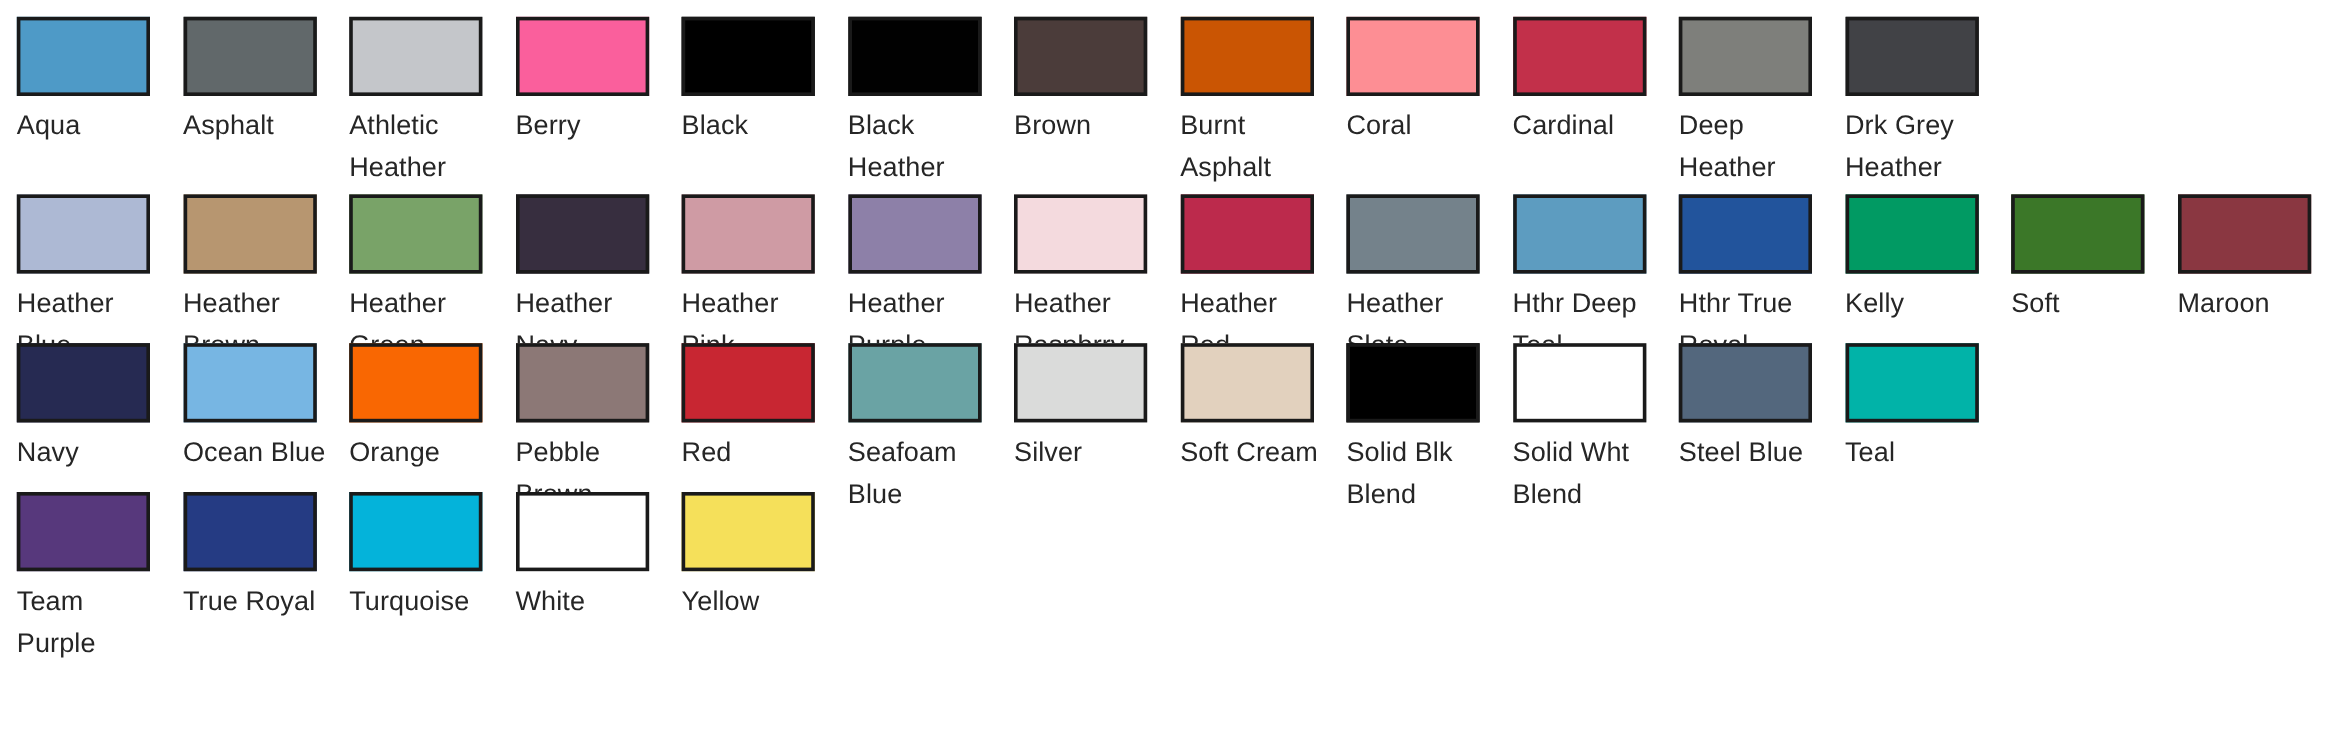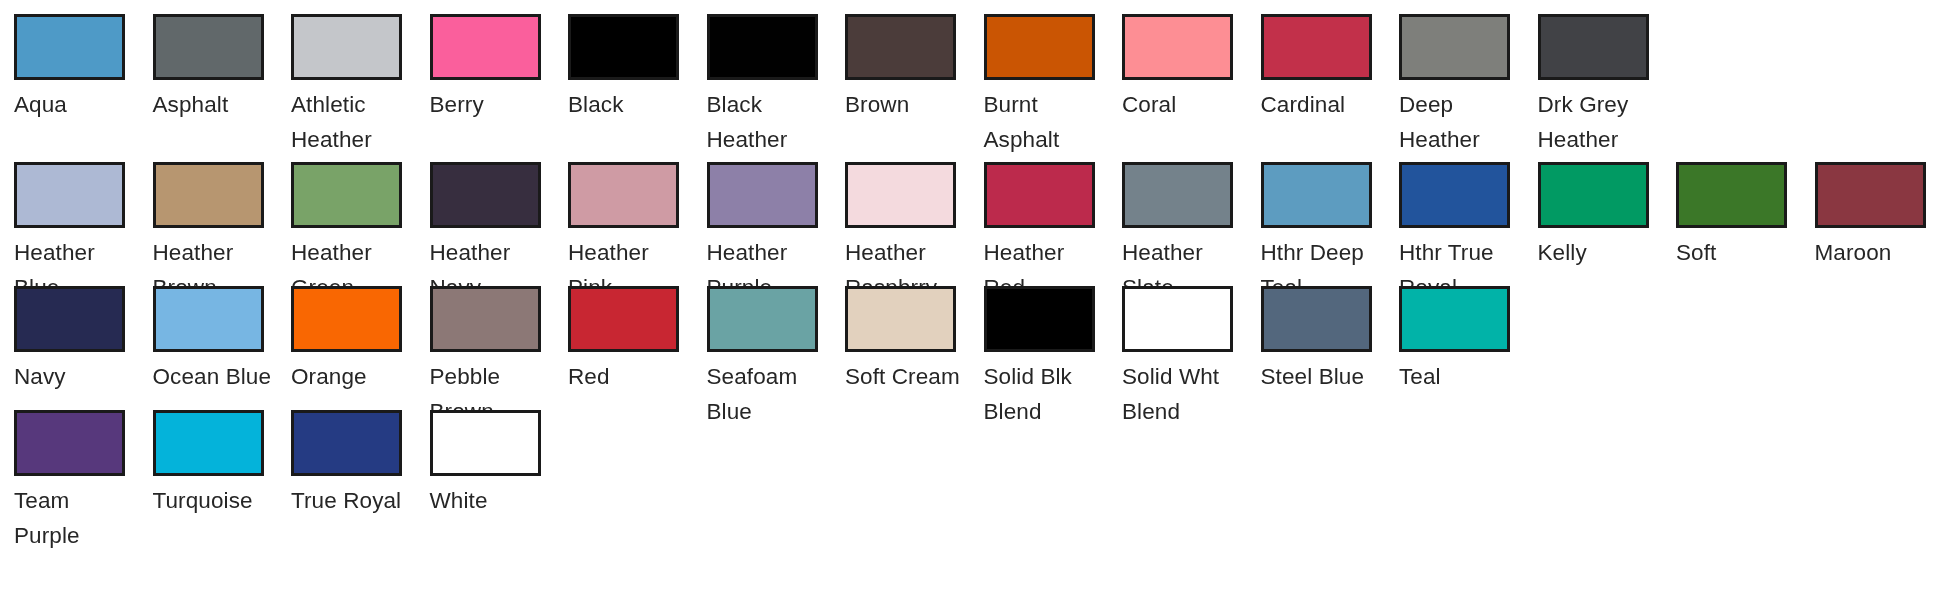--- a/index.html
+++ b/index.html
@@ -209,20 +209,24 @@
       <div class="swatch-cell">
         <div class="swatch-chip" style="background-color: rgb(200, 38, 50); border-color: rgb(26, 26, 26);"></div>
         <div class="swatch-label">Red</div>
       </div>
       <div class="swatch-cell">
         <div class="swatch-chip" style="background-color: rgb(106, 163, 164); border-color: rgb(26, 26, 26);"></div>
         <div class="swatch-label">Seafoam
 Blue</div>
       </div>
       <div class="swatch-cell">
+        <div class="swatch-chip" style="background-color: rgb(218, 219, 218); border-color: rgb(26, 26, 26);"></div>
+        <div class="swatch-label">Silver</div>
+      </div>
+      <div class="swatch-cell">
         <div class="swatch-chip" style="background-color: rgb(226, 209, 190); border-color: rgb(26, 26, 26);"></div>
         <div class="swatch-label">Soft Cream</div>
       </div>
       <div class="swatch-cell">
         <div class="swatch-chip" style="background-color: rgb(0, 0, 0); border-color: rgb(26, 26, 26);"></div>
         <div class="swatch-label">Solid Blk
 Blend</div>
       </div>
       <div class="swatch-cell">
         <div class="swatch-chip" style="background-color: rgb(255, 255, 255); border-color: rgb(26, 26, 26);"></div>
@@ -238,25 +242,29 @@
         <div class="swatch-label">Teal</div>
       </div>
     </div>
     <div class="swatch-row row-4">
       <div class="swatch-cell">
         <div class="swatch-chip" style="background-color: rgb(87, 56, 124); border-color: rgb(26, 26, 26);"></div>
         <div class="swatch-label">Team
 Purple</div>
       </div>
       <div class="swatch-cell">
+        <div class="swatch-chip" style="background-color: rgb(37, 59, 131); border-color: rgb(26, 26, 26);"></div>
+        <div class="swatch-label">True Royal</div>
+      </div>
+      <div class="swatch-cell">
         <div class="swatch-chip" style="background-color: rgb(4, 179, 218); border-color: rgb(26, 26, 26);"></div>
         <div class="swatch-label">Turquoise</div>
       </div>
       <div class="swatch-cell">
-        <div class="swatch-chip" style="background-color: rgb(37, 59, 131); border-color: rgb(26, 26, 26);"></div>
-        <div class="swatch-label">True Royal</div>
-      </div>
-      <div class="swatch-cell">
         <div class="swatch-chip" style="background-color: rgb(255, 255, 255); border-color: rgb(26, 26, 26);"></div>
         <div class="swatch-label">White</div>
+      </div>
+      <div class="swatch-cell">
+        <div class="swatch-chip" style="background-color: rgb(245, 224, 90); border-color: rgb(26, 26, 26);"></div>
+        <div class="swatch-label">Yellow</div>
       </div>
     </div>
   </div>
 
 </body></html>

